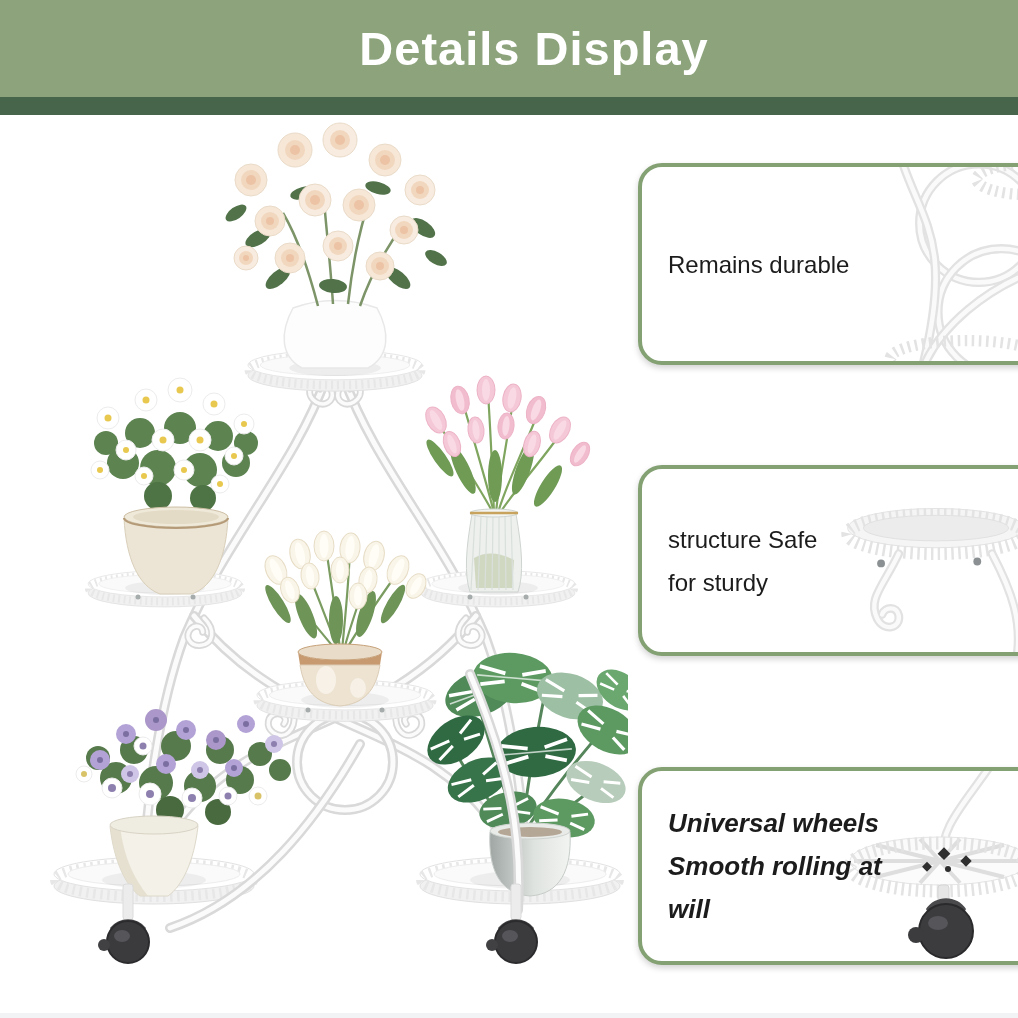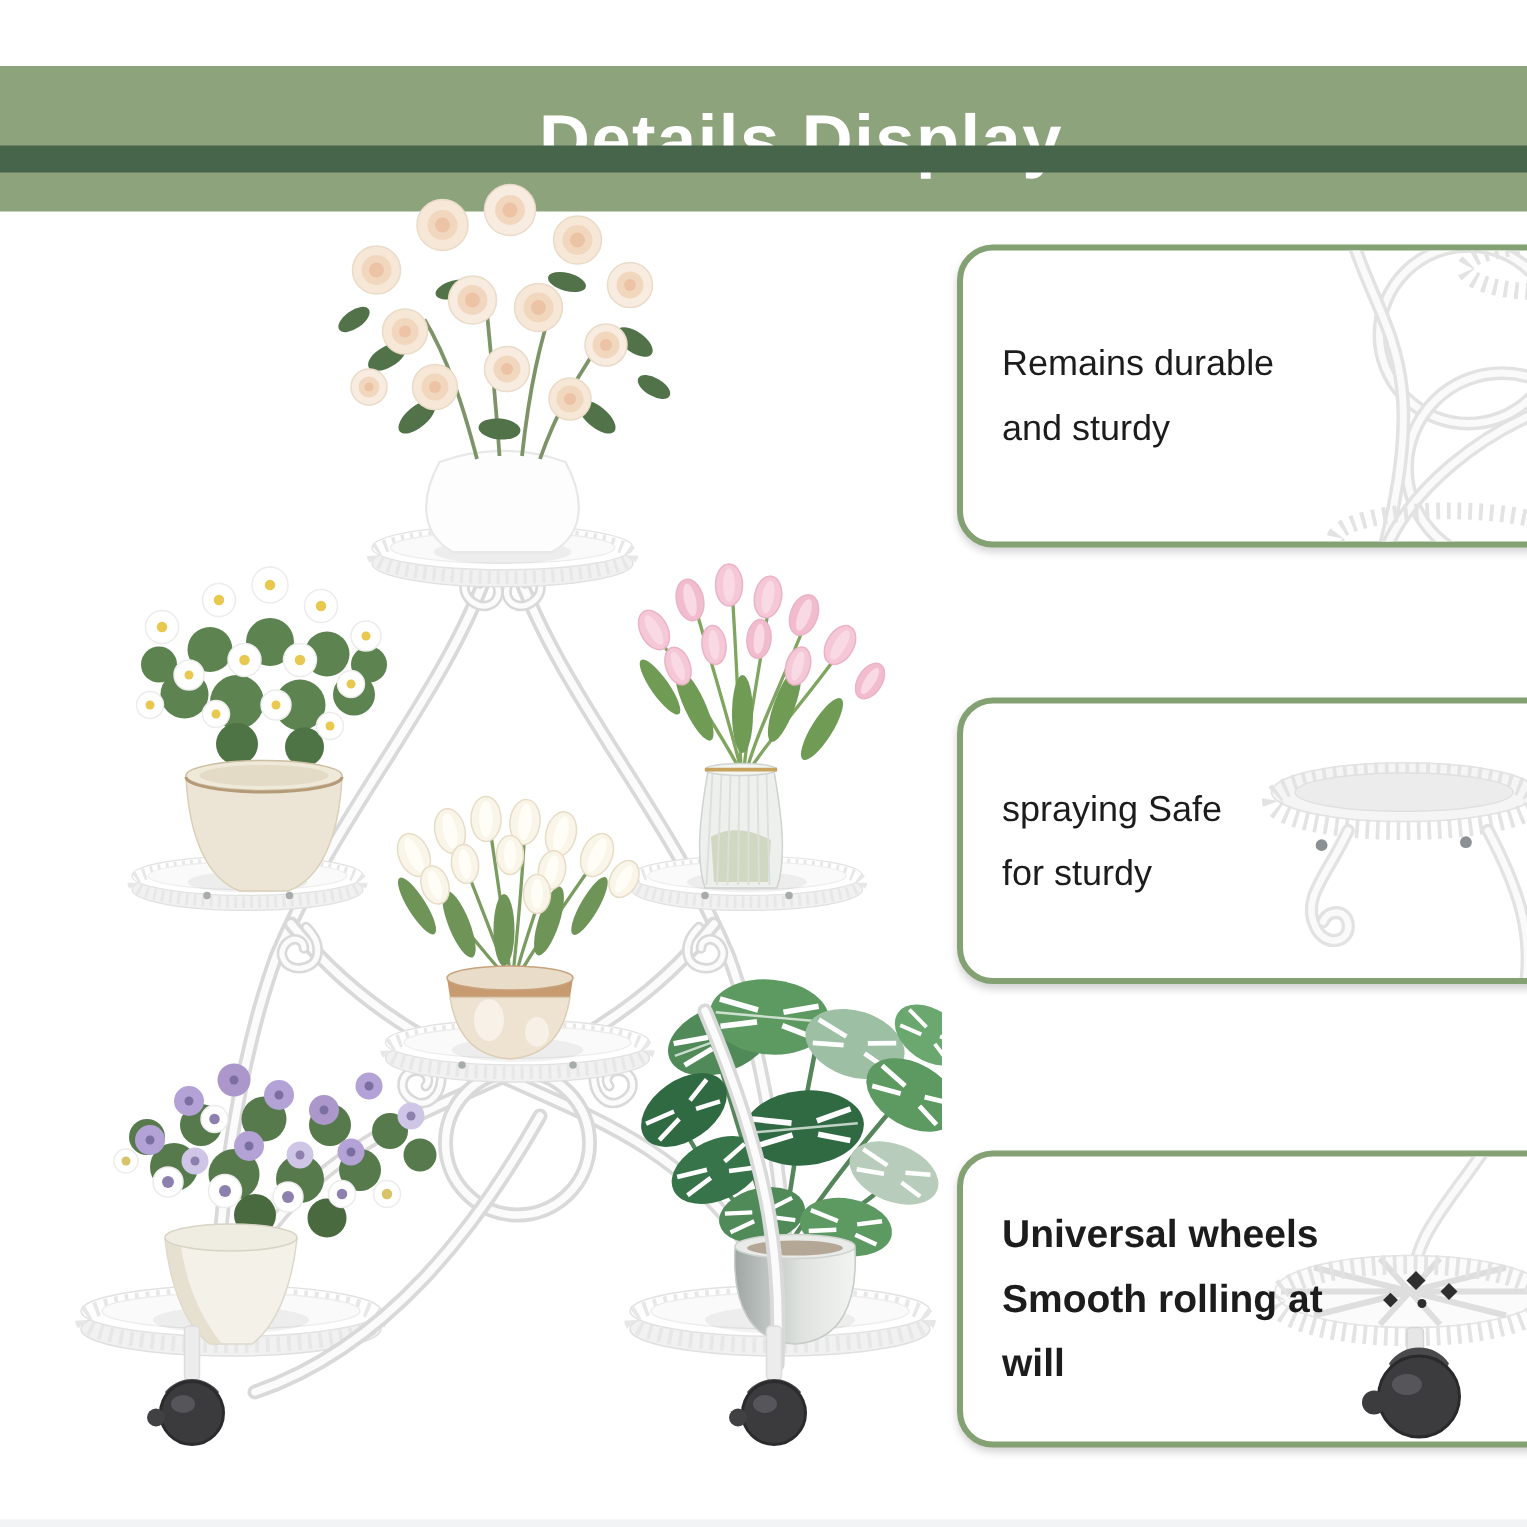--- a/index.html
+++ b/index.html
@@ -1,36 +1,36 @@
 <!DOCTYPE html>
 <html><head>
 <meta charset="utf-8">
 <style>
   html,body{margin:0;padding:0;}
   body{font-family:"Liberation Sans", sans-serif; background:#ffffff;}
   .canvas{position:relative;width:1018px;height:1018px;background:#ffffff;overflow:hidden;}
 
   
   .banner{position:absolute;left:0;top:0;width:1018px;height:97px;background:#8da37b;
-          display:flex;align-items:center;justify-content:center;margin-top:44px;}
+          display:flex;align-items:center;justify-content:center;}
   .banner h1{margin:0;padding-left:50px;color:#ffffff;font-size:47px;font-weight:bold;letter-spacing:1px;}
   .banner-stripe{position:absolute;left:0;top:97px;width:1018px;height:18px;background:#46654a;}
 
   
   .photo{position:absolute;left:8px;top:118px;width:620px;height:890px;}
 
   
   .card{position:absolute;left:638px;width:402px;background:#ffffff;border:4px solid #83a173;
         border-radius:24px;box-shadow:0 3px 6px rgba(0,0,0,.18);overflow:hidden;}
   .card-1{top:163px;height:194px;}
   .card-2{top:465px;height:183px;}
   .card-3{top:767px;height:190px;}
   .card-text{position:absolute;left:26px;top:50%;transform:translateY(-50%);
              color:#1c1c1c;font-size:24px;line-height:43px;white-space:nowrap;z-index:2;}
-  .card-3 .card-text{font-weight:700;font-size:26px;}
+  .card-3 .card-text{font-weight:700;font-size:26px;font-style:italic;}
   .card-art{position:absolute;right:-2px;top:0;height:100%;width:216px;z-index:1;}
 
   .bottom-strip{position:absolute;left:0;bottom:0;width:1018px;height:5px;background:#f2f3f5;}
 
   
   .tube-o{fill:none;stroke:#d9d9d9;stroke-width:10;stroke-linecap:round;}
   .tube-i{fill:none;stroke:#fbfbfb;stroke-width:5;stroke-linecap:round;}
   .curl-o{fill:none;stroke:#d9d9d9;stroke-width:7;stroke-linecap:round;}
   .curl-i{fill:none;stroke:#fbfbfb;stroke-width:3.5;stroke-linecap:round;}
   .art-o{fill:none;stroke:#e2e2e2;stroke-width:9;stroke-linecap:round;}
@@ -639,40 +639,39 @@
         <circle cx="172" cy="142" r="62" class="art-i"></circle>
       <path d="M 75 -5 C 95 55 125 75 95 195" class="art-o"></path>
         <path d="M 75 -5 C 95 55 125 75 95 195" class="art-i"></path>
       <path d="M 215 98 C 155 118 112 158 96 195" class="art-o"></path>
         <path d="M 215 98 C 155 118 112 158 96 195" class="art-i"></path>
       <ellipse cx="198" cy="12" rx="50" ry="15" fill="none" stroke="#e3e3e3" stroke-width="11" stroke-dasharray="2.5 4.5"></ellipse>
       <ellipse cx="138" cy="188" rx="75" ry="18" fill="none" stroke="#e3e3e3" stroke-width="11" stroke-dasharray="2.5 4.5"></ellipse>
     </svg>
     <div class="card-text">
       <div>Remains durable</div>
-      <div>and sturdy</div>
     </div>
   </div>
 
   <div class="card card-2">
     <svg class="card-art" viewBox="0 0 220 190" preserveAspectRatio="xMidYMid slice" xmlns="http://www.w3.org/2000/svg">
       <ellipse cx="108" cy="62" rx="90" ry="20" fill="#f5f5f5" stroke="#e2e2e2"></ellipse>
       <ellipse cx="108" cy="68" rx="90" ry="20" fill="none" stroke="#e3e3e3" stroke-width="13" stroke-dasharray="2.5 4.5"></ellipse>
       <ellipse cx="108" cy="62" rx="74" ry="13" fill="#ececec" stroke="#e0e0e0"></ellipse>
       <circle cx="52" cy="98" r="4" fill="#8b9193"></circle>
         <circle cx="150" cy="96" r="4" fill="#8b9193"></circle>
       <path d="M 70 88 C 55 120 38 134 48 154 C 55 168 72 164 70 151 C 68 141 56 142 53 150" class="art-o"></path>
       <path d="M 70 88 C 55 120 38 134 48 154 C 55 168 72 164 70 151 C 68 141 56 142 53 150" class="art-i"></path>
       <path d="M 165 88 C 186 128 196 158 190 196" class="art-o"></path>
       <path d="M 165 88 C 186 128 196 158 190 196" class="art-i"></path>
       <path d="M 200 40 C 210 80 214 120 206 160" class="art-o"></path>
       <path d="M 200 40 C 210 80 214 120 206 160" class="art-i"></path>
     </svg>
     <div class="card-text">
-      <div>spraying Safe</div>
+      <div>structure Safe</div>
       <div>for sturdy</div>
     </div>
   </div>
 
   <div class="card card-3">
     <svg class="card-art" viewBox="0 0 220 190" preserveAspectRatio="xMidYMid slice" xmlns="http://www.w3.org/2000/svg">
       <path d="M 162 -5 C 135 35 112 55 114 92" class="art-o"></path>
       <path d="M 162 -5 C 135 35 112 55 114 92" class="art-i"></path>
       <ellipse cx="112" cy="90" rx="90" ry="24" fill="#fbfbfb" stroke="#e4e4e4"></ellipse>
       <g stroke="#dedede" stroke-width="4">

